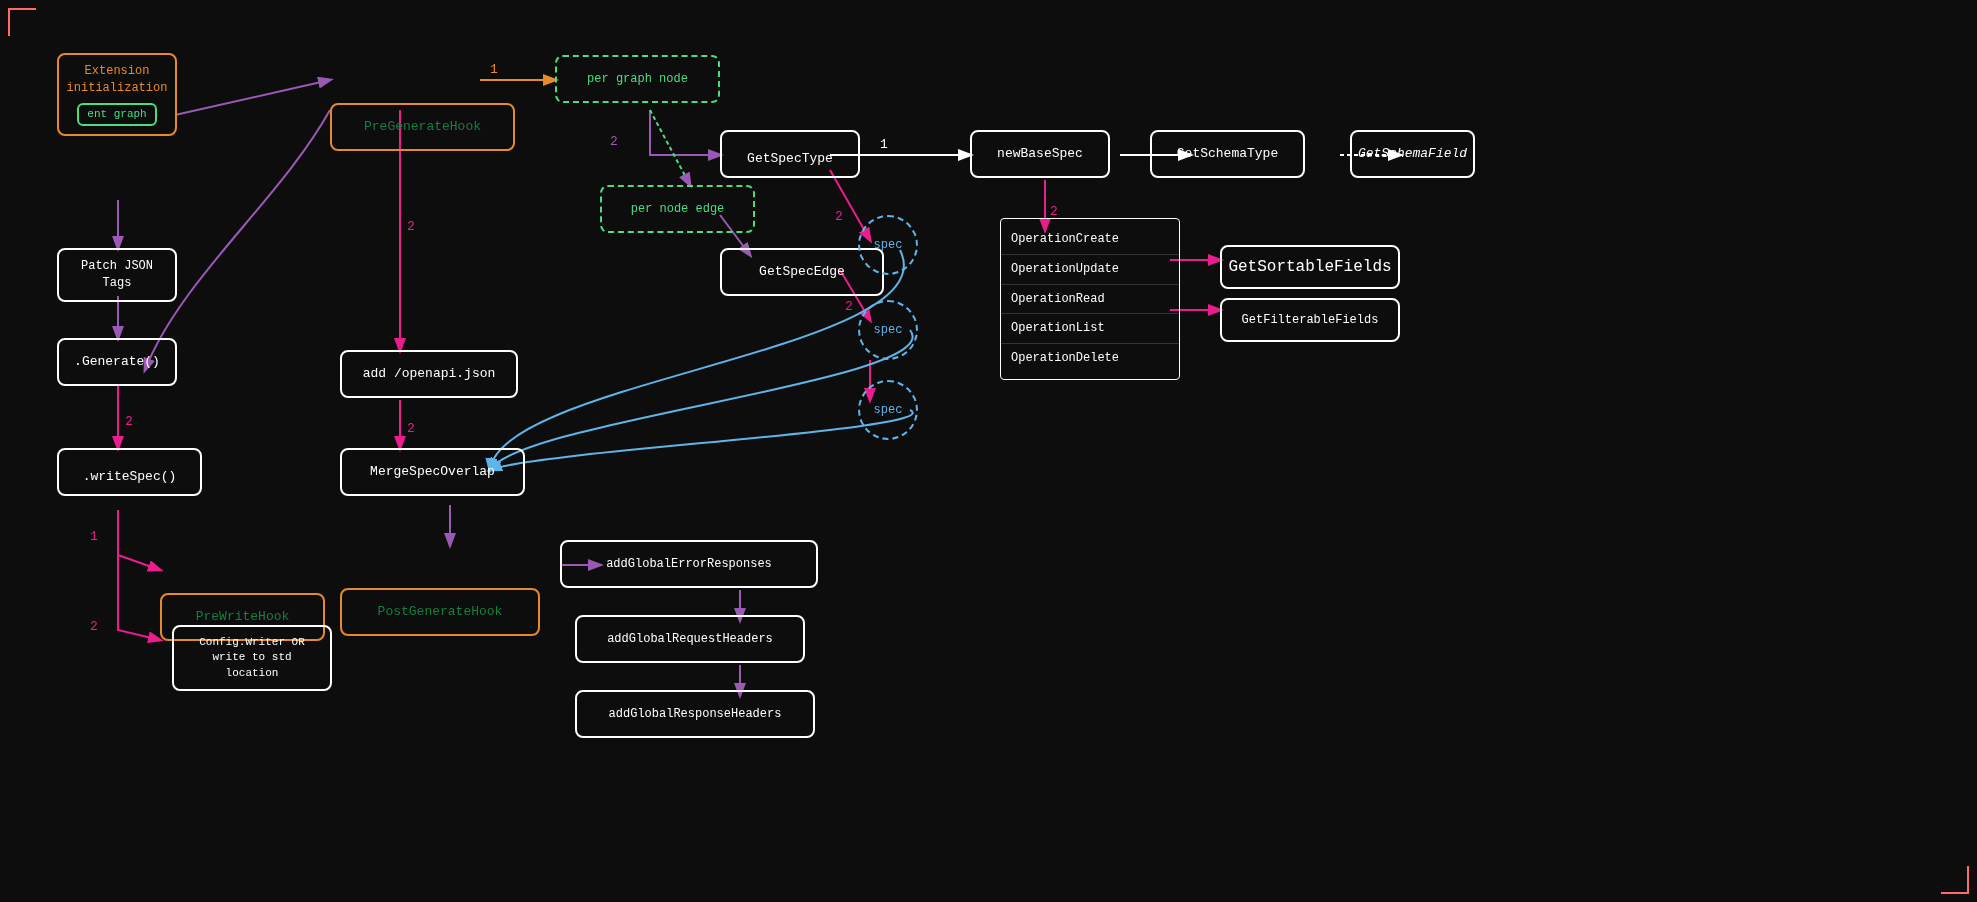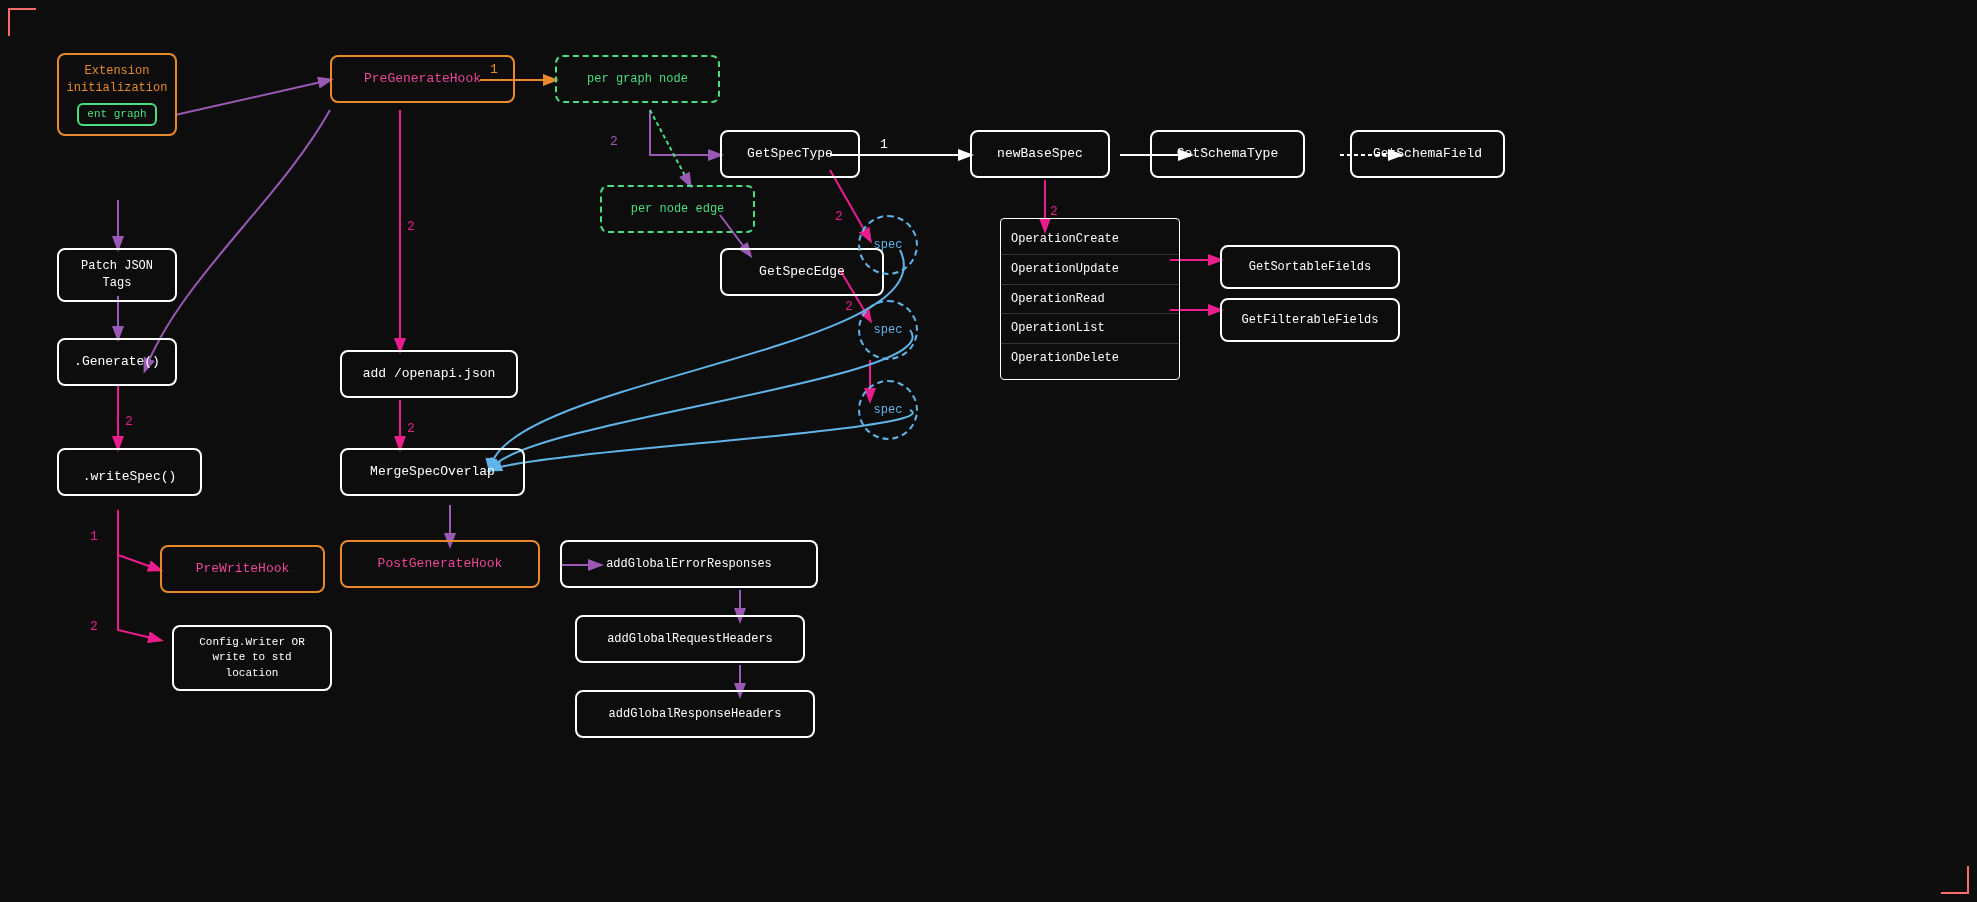--- a/index.html
+++ b/index.html
@@ -60,22 +60,23 @@
     }
 
     .node-green-dashed {
       border: 2px dashed #4ade80;
       color: #4ade80;
       background: transparent;
     }
 
     .node-orange-box {
       border: 2px solid #e8892c;
-      color: #ec4899;
-      background: transparent;
+      color: #15803d;
+      background: transparent;
+      margin-top: 48px;
     }
 
     .node-spec {
       border: 2px dashed #60b4e8;
       color: #60b4e8;
       background: transparent;
       border-radius: 50%;
       width: 60px;
       height: 60px;
       font-size: 12px;
@@ -218,21 +219,21 @@
   </div>
 
   <div class="node node-green-dashed" style="left:555px; top:55px; width:165px; min-height:48px;">
     <span style="font-size:12px;">per graph node</span>
   </div>
 
   <div class="node node-green-dashed" style="left:600px; top:185px; width:155px; min-height:48px;">
     <span style="font-size:12px;">per node edge</span>
   </div>
 
-  <div class="node node-white" style="left:720px; top:130px; width:140px; min-height:48px;">
+  <div class="node node-white" style="left:720px; top:130px; width:140px; min-height:48px;align-items:flex-end;">
     <span>GetSpecType</span>
   </div>
 
   <div class="node node-white" style="left:720px; top:248px; width:164px; min-height:48px;">
     <span>GetSpecEdge</span>
   </div>
 
   <div class="node node-white" style="left:340px; top:350px; width:178px; min-height:48px;">
     <span>add /openapi.json</span>
   </div>
@@ -258,21 +259,21 @@
   </div>
 
   <div class="node node-white" style="left:970px; top:130px; width:140px; min-height:48px;">
     <span>newBaseSpec</span>
   </div>
 
   <div class="node node-white" style="left:1150px; top:130px; width:155px; min-height:48px;">
     <span>GetSchemaType</span>
   </div>
 
-  <div class="node node-white" style="left:1350px; top:130px; width:155px; min-height:48px;">
+  <div class="node node-white" style="left:1350px; top:130px; width:125px; min-height:48px;font-style:italic;">
     <span>GetSchemaField</span>
   </div>
 
   <div style="position:absolute; left:1000px; top:218px; width:180px; border:1px solid #ffffff; border-radius:4px; padding:6px 0;">
     <div class="node node-white" style="position:relative; left:auto; top:auto; border:none; border-bottom:1px solid #333; border-radius:0; padding:6px 10px; font-size:12px; justify-content:flex-start;">
       <span>OperationCreate</span>
     </div>
     <div class="node node-white" style="position:relative; left:auto; top:auto; border:none; border-bottom:1px solid #333; border-radius:0; padding:6px 10px; font-size:12px; justify-content:flex-start;">
       <span>OperationUpdate</span>
     </div>
@@ -281,21 +282,21 @@
     </div>
     <div class="node node-white" style="position:relative; left:auto; top:auto; border:none; border-bottom:1px solid #333; border-radius:0; padding:6px 10px; font-size:12px; justify-content:flex-start;">
       <span>OperationList</span>
     </div>
     <div class="node node-white" style="position:relative; left:auto; top:auto; border:none; border-radius:0; padding:6px 10px; font-size:12px; justify-content:flex-start;">
       <span>OperationDelete</span>
     </div>
   </div>
 
   <div class="node node-white" style="left:1220px; top:245px; width:180px; min-height:44px;">
-    <span style="font-size:12px;">GetSortableFields</span>
+    <span style="font-size:16px;">GetSortableFields</span>
   </div>
 
   <div class="node node-white" style="left:1220px; top:298px; width:180px; min-height:44px;">
     <span style="font-size:12px;">GetFilterableFields</span>
   </div>
 
   <div class="node node-spec" style="left:858px; top:215px;">
     <span>spec</span>
   </div>
 

